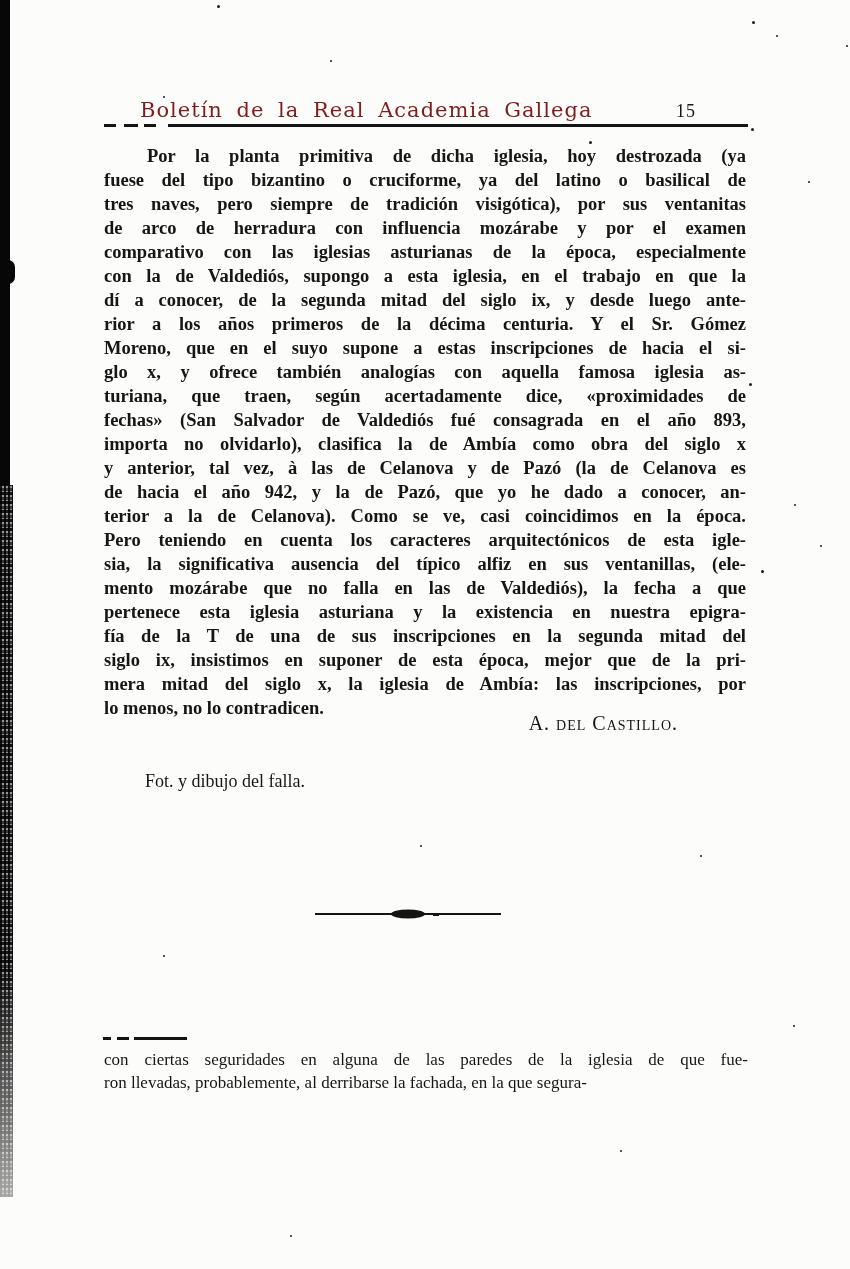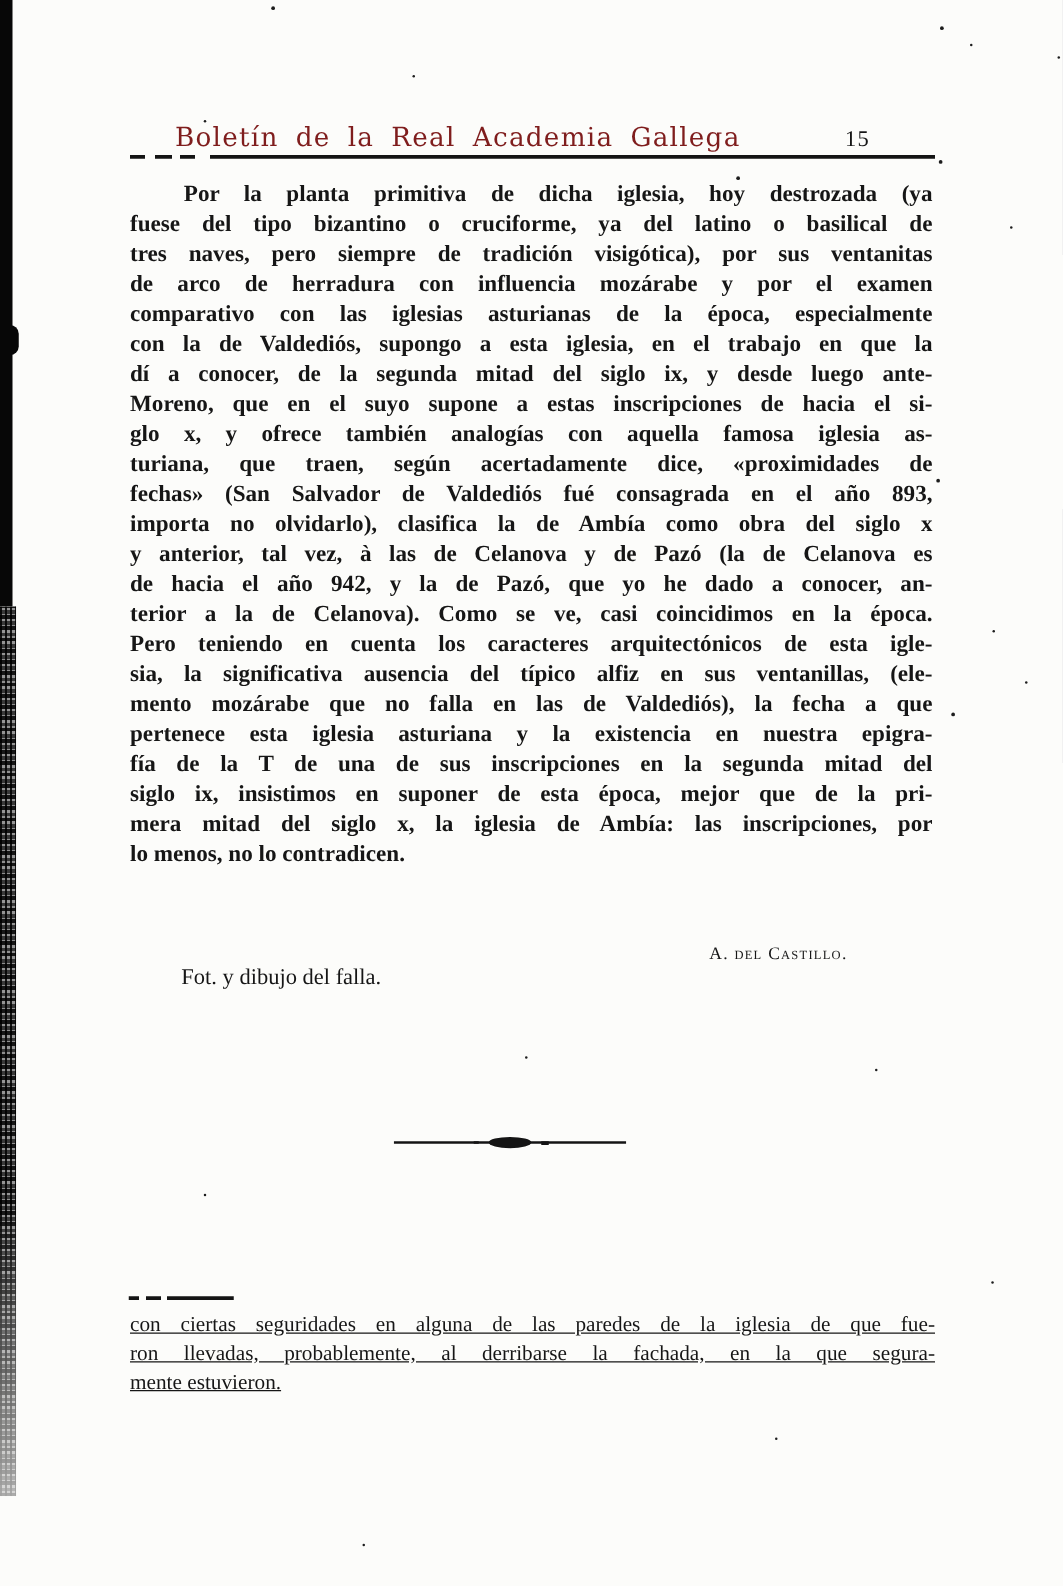--- a/index.html
+++ b/index.html
@@ -31,34 +31,34 @@
     position:absolute; left:104px; top:124px; width:64px; height:3px;
     background:linear-gradient(90deg,#141414 0 12px,transparent 12px 20px,#141414 20px 34px,transparent 34px 40px,#141414 40px 52px,transparent 52px 64px);
   }
   .rule-main { position:absolute; left:168px; top:124px; width:580px; height:3px; background:#141414; }
   
   .body-text { position:absolute; left:104px; top:144px; width:642px; font-size:18.5px; line-height:24px;font-weight:bold; }
   .bline { height:24px; overflow:hidden; text-align:justify; text-align-last:justify; }
   .body-text .bline:first-child { text-indent:43px; }
   .body-text .bline:last-child { text-align-last:left; }
   .signature {
-    position:absolute; left:104px; top:756px; width:642px; box-sizing:border-box;
+    position:absolute; left:104px; top:712px; width:642px; box-sizing:border-box;
     padding-right:68px; text-align:right; font-variant:small-caps;
-    font-size:14px; letter-spacing:1px;
+    font-size:20px; letter-spacing:1px;
   }
   .credit { position:absolute; left:145px; top:771px; font-size:18px; }
   
   .divider { position:absolute; left:315px; top:905px; }
   
   .fn-sep {
     position:absolute; left:103px; top:1037px; width:84px; height:3px;
     background:linear-gradient(90deg,#141414 0 8px,transparent 8px 14px,#141414 14px 26px,transparent 26px 31px,#141414 31px 84px);
   }
   .footnote { position:absolute; left:104px; top:1048px; width:644px; font-size:17px; line-height:23px; }
-  .fline { height:23px; overflow:hidden; text-align:justify; text-align-last:justify;text-decoration:underline; }
+  .fline { height:23px; overflow:hidden; text-align:justify; text-align-last:justify; }
   .footnote .fline:last-child { text-align-last:left; }
   
   .sp { position:absolute; background:#1d1d1d; border-radius:50%; width:3px; height:3px; }
 </style>
 </head>
 <body>
 
 <div class="page">
 
   <div class="band-top"></div>
@@ -71,20 +71,21 @@
   <div class="rule-main"></div>
 
   <div class="body-text" id="bodyLines">
       <div class="bline">Por la planta primitiva de dicha iglesia, hoy destrozada (ya</div>
       <div class="bline">fuese del tipo bizantino o cruciforme, ya del latino o basilical de</div>
       <div class="bline">tres naves, pero siempre de tradición visigótica), por sus ventanitas</div>
       <div class="bline">de arco de herradura con influencia mozárabe y por el examen</div>
       <div class="bline">comparativo con las iglesias asturianas de la época, especialmente</div>
       <div class="bline">con la de Valdediós, supongo a esta iglesia, en el trabajo en que la</div>
       <div class="bline">dí a conocer, de la segunda mitad del siglo ix, y desde luego ante-</div>
+      <div class="bline">rior a los años primeros de la décima centuria. Y el Sr. Gómez</div>
       <div class="bline">Moreno, que en el suyo supone a estas inscripciones de hacia el si-</div>
       <div class="bline">glo x, y ofrece también analogías con aquella famosa iglesia as-</div>
       <div class="bline">turiana, que traen, según acertadamente dice, «proximidades de</div>
       <div class="bline">fechas» (San Salvador de Valdediós fué consagrada en el año 893,</div>
       <div class="bline">importa no olvidarlo), clasifica la de Ambía como obra del siglo x</div>
       <div class="bline">y anterior, tal vez, à las de Celanova y de Pazó (la de Celanova es</div>
       <div class="bline">de hacia el año 942, y la de Pazó, que yo he dado a conocer, an-</div>
       <div class="bline">terior a la de Celanova). Como se ve, casi coincidimos en la época.</div>
       <div class="bline">Pero teniendo en cuenta los caracteres arquitectónicos de esta igle-</div>
       <div class="bline">sia, la significativa ausencia del típico alfiz en sus ventanillas, (ele-</div>
@@ -103,21 +104,20 @@
     <line x1="0" y1="9" x2="186" y2="9" stroke="#141414" stroke-width="2"></line>
     <ellipse cx="93" cy="9" rx="17" ry="4.5" fill="#141414"></ellipse>
     <rect x="118" y="8" width="6" height="3" fill="#141414"></rect>
     <rect x="64" y="8" width="4" height="2" fill="#141414"></rect>
   </svg>
 
   <div class="fn-sep"></div>
   <div class="footnote" id="footnoteLines">
       <div class="fline">con ciertas seguridades en alguna de las paredes de la iglesia de que fue-</div>
       <div class="fline">ron llevadas, probablemente, al derribarse la fachada, en la que segura-</div>
-      <div class="fline">mente estuvieron.</div>
     </div>
 
   <div>
     <div class="sp" style="left:217px; top:5px;"></div>
     <div class="sp" style="left:330px; top:60px; width:2px; height:2px;"></div>
     <div class="sp" style="left:163px; top:96px; width:2px; height:2px;"></div>
     <div class="sp" style="left:589px; top:141px;"></div>
     <div class="sp" style="left:752px; top:21px;"></div>
     <div class="sp" style="left:776px; top:35px; width:2px; height:2px;"></div>
     <div class="sp" style="left:846px; top:45px; width:2px; height:2px;"></div>

